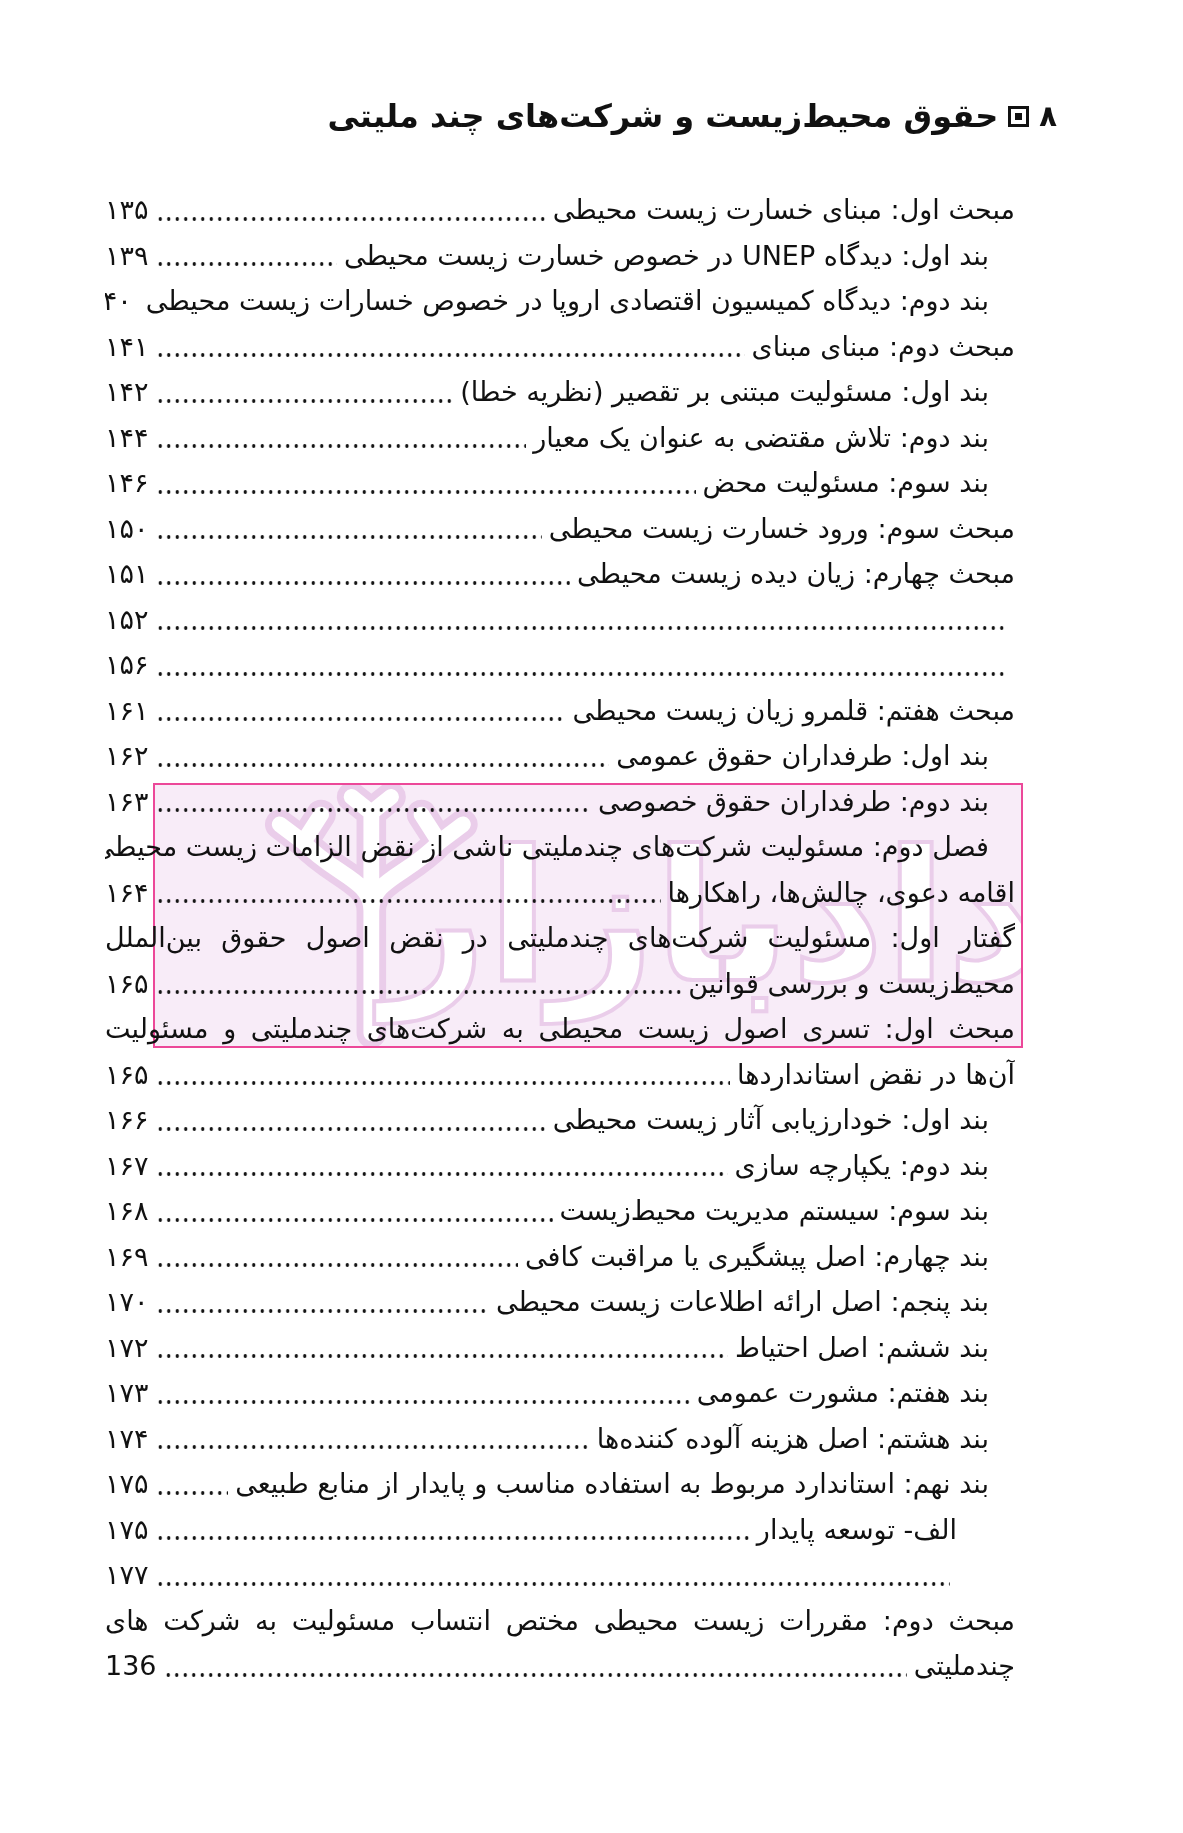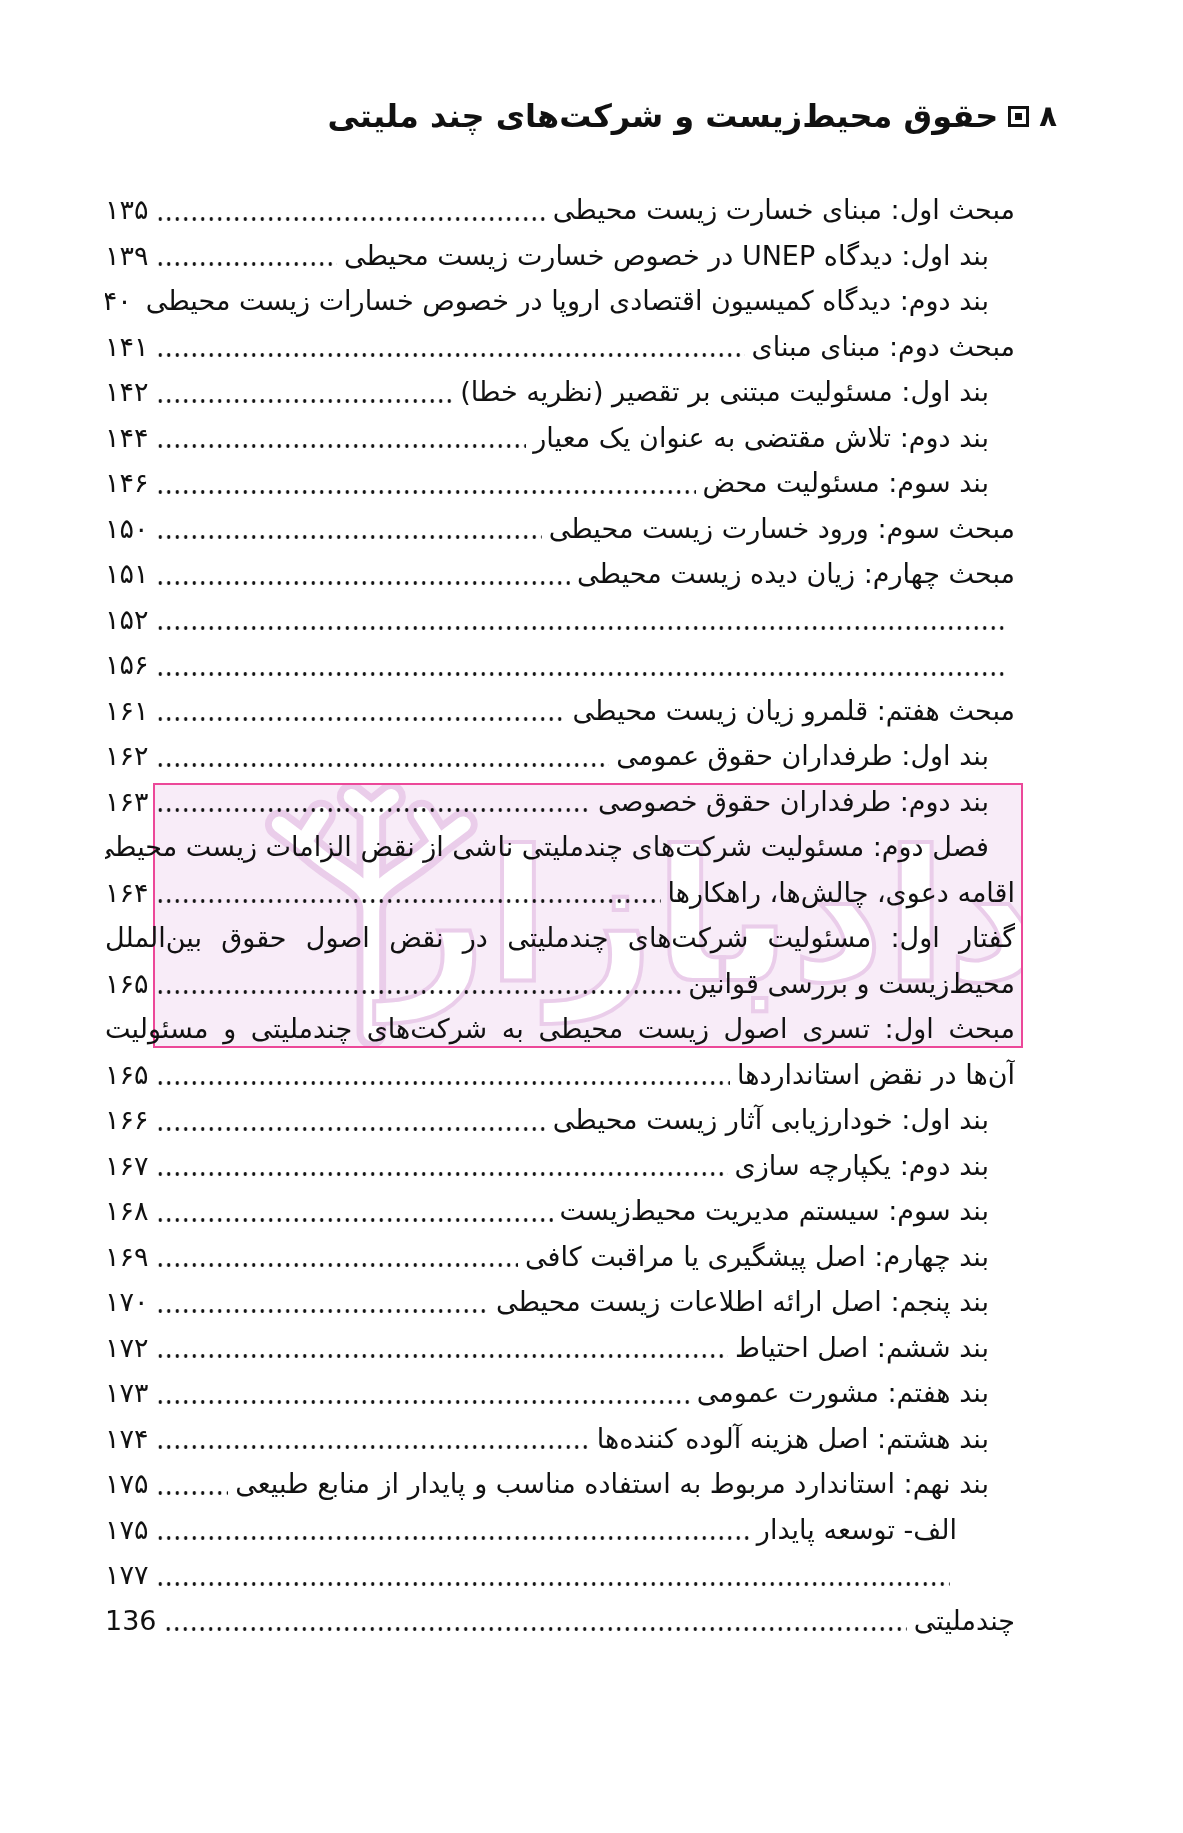--- a/index.html
+++ b/index.html
@@ -292,20 +292,24 @@
       <span class="label">الف- توسعه پایدار</span>
       <span class="leader"></span>
       <span class="pagenum">۱۷۵</span>
     </div>
 
     <div class="row ind2">
       <span class="leader"></span>
       <span class="pagenum">۱۷۷</span>
     </div>
 
+    <div class="row ind0 justify">
+      <span class="label">مبحث دوم: مقررات زیست محیطی مختص انتساب مسئولیت به شرکت های</span>
+
+    </div>
 
     <div class="row ind0">
       <span class="label">چندملیتی</span>
       <span class="leader"></span>
       <span class="pagenum">136</span>
     </div>
   </div>
 
 </div>
 

